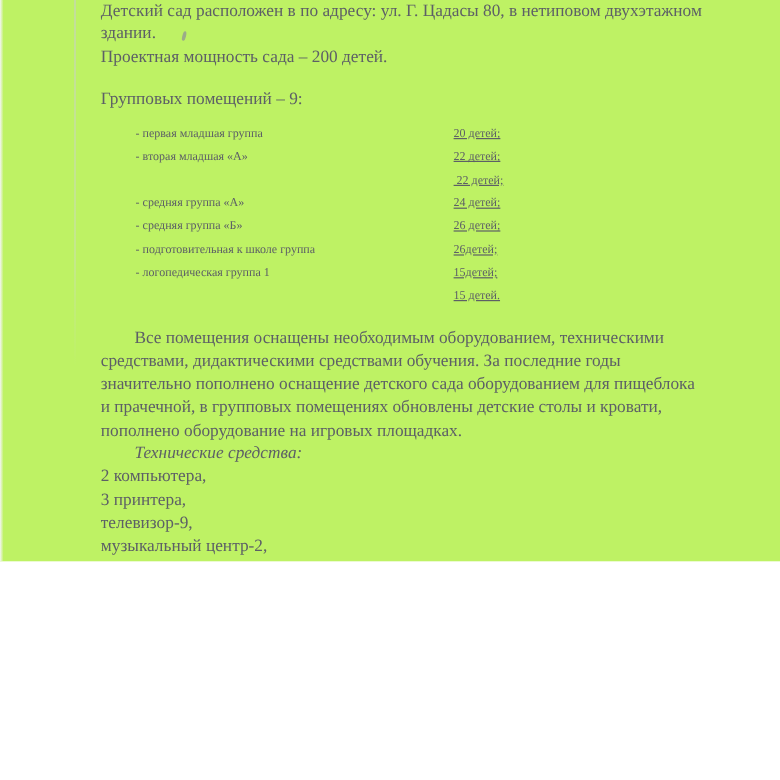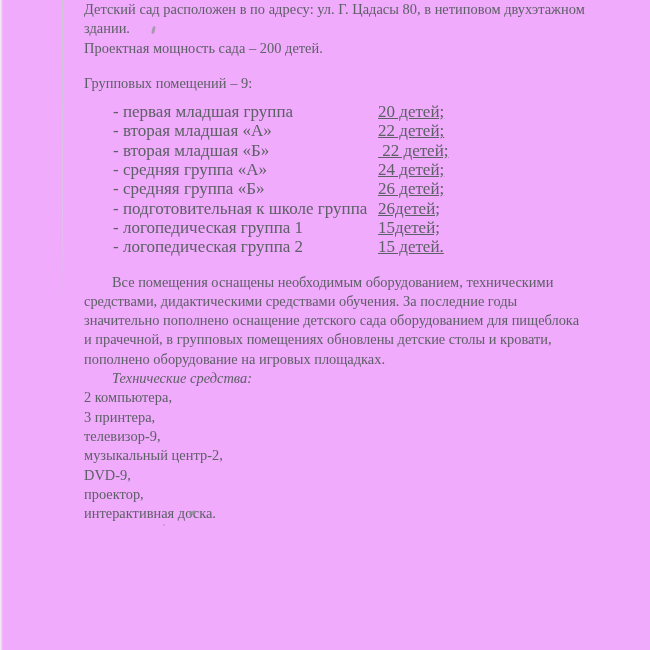--- a/index.html
+++ b/index.html
@@ -4,23 +4,23 @@
 <title>Scanned document page</title>
 <style>
   html, body {
     margin: 0;
     padding: 0;
     background: #ffffff;
   }
   #page {
     position: relative;
     width: 650px;
-    height: 650px;
+    height: 468px;
     overflow: hidden;
-    background: #f0abfc;
+    background: #bef264;
     font-family: "Liberation Serif", "DejaVu Serif", serif;
     color: #5d6066;
     -webkit-font-smoothing: antialiased;
   }
 
   
   .scan-edge {
     position: absolute;
     top: 0;
     left: 62px;
@@ -65,21 +65,21 @@
   .para .indent { display: inline-block; width: 28px; }
 
   .spacer-sm { height: 9px; }
   .spacer-md { height: 16px; }
 
   
   .grouplist { position: relative; }
   .grouprow {
     position: relative;
     height: 19.3px;
-    font-size: 17px;
+    font-size: 10px;
     line-height: 19.3px;
   }
   .grouprow .gname {
     position: absolute;
     left: 29px;
     top: 0;
     white-space: pre;
   }
   .grouprow .gcount {
     position: absolute;
@@ -147,41 +147,39 @@
     <div class="grouplist">
       <div class="grouprow">
         <span class="gname">- первая младшая группа</span>
         <span class="gcount">20 детей;</span>
       </div>
       <div class="grouprow">
         <span class="gname">- вторая младшая «А»</span>
         <span class="gcount">22 детей;</span>
       </div>
       <div class="grouprow">
-        <span class="gname">- вторая младшая «Б»</span>
         <span class="gcount"> 22 детей;</span>
       </div>
       <div class="grouprow">
         <span class="gname">- средняя группа «А»</span>
         <span class="gcount">24 детей;</span>
       </div>
       <div class="grouprow">
         <span class="gname">- средняя группа «Б»</span>
         <span class="gcount">26 детей;</span>
       </div>
       <div class="grouprow">
         <span class="gname">- подготовительная к школе группа</span>
         <span class="gcount">26детей;</span>
       </div>
       <div class="grouprow">
         <span class="gname">- логопедическая группа 1</span>
         <span class="gcount">15детей;</span>
       </div>
       <div class="grouprow">
-        <span class="gname">- логопедическая группа 2</span>
         <span class="gcount">15 детей.</span>
       </div>
     </div>
 
     <div class="spacer-md"></div>
 
 
     <p class="para"><span class="indent"></span><span>Все помещения оснащены необходимым оборудованием, техническими средствами, дидактическими средствами обучения. За последние годы значительно пополнено оснащение детского сада оборудованием для пищеблока и прачечной, в групповых помещениях обновлены детские столы и кровати, пополнено оборудование на игровых площадках.</span></p>
 
     <div class="line italic" style="text-indent:28px;">Технические средства:</div>

